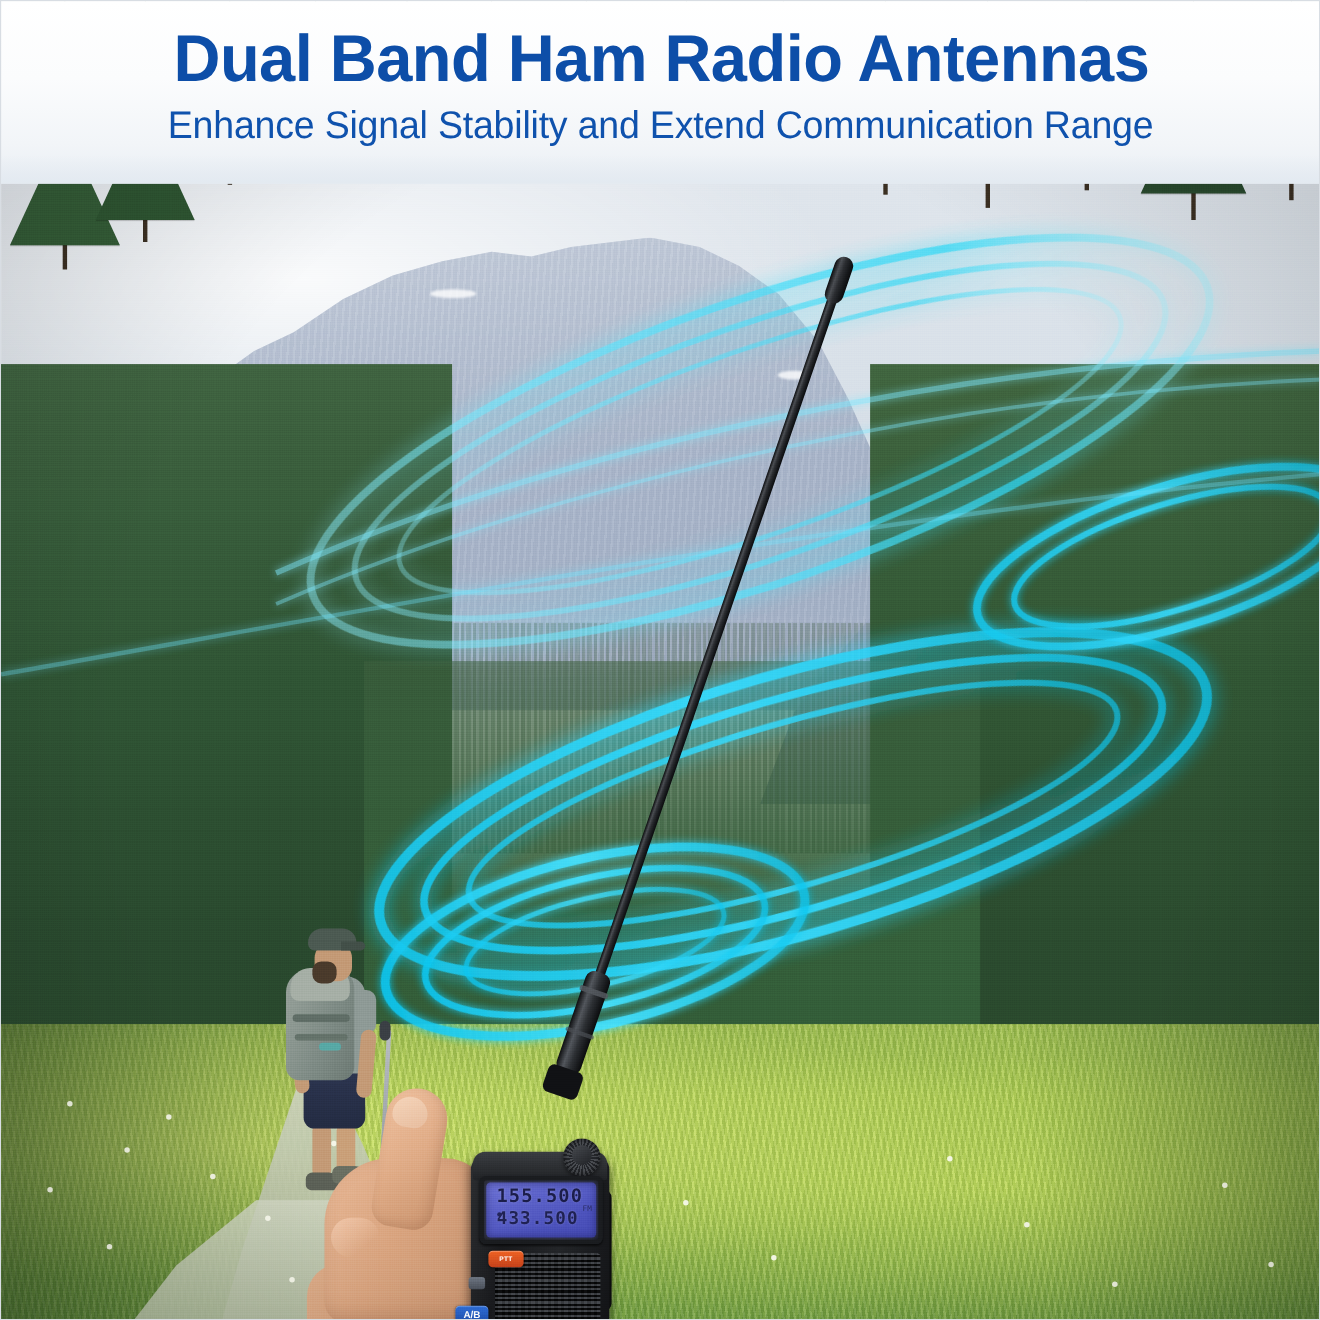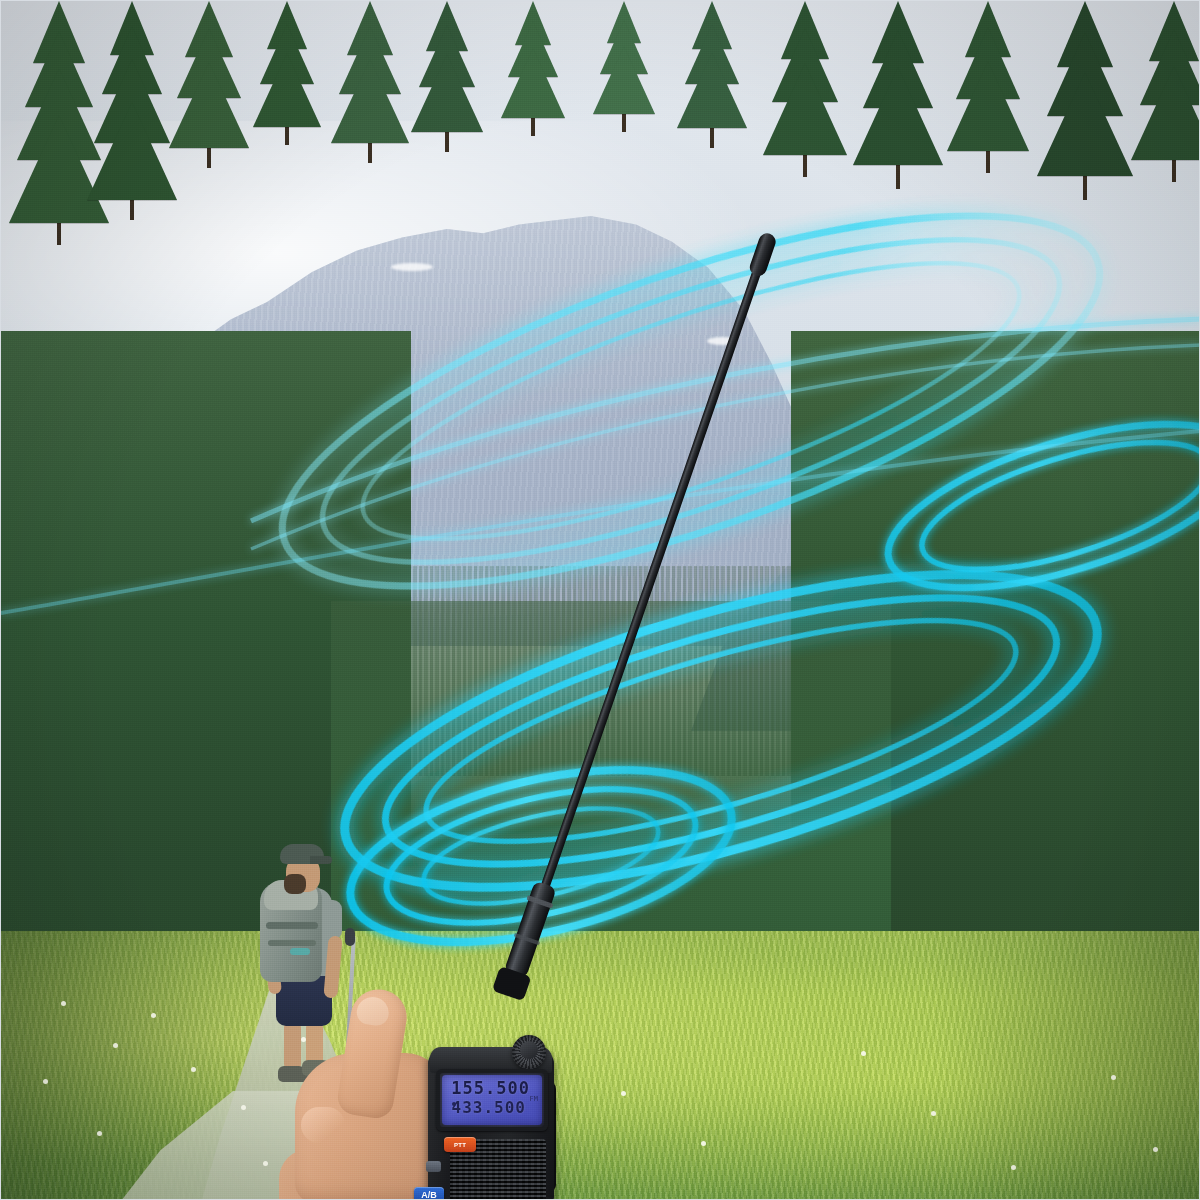--- a/index.html
+++ b/index.html
@@ -600,14 +600,18 @@
       <div class="rd rd-small"></div>
       <div class="rd rd-ab">
         <span>A/B</span>
       </div>
     </div>
 
     <div class="grain"></div>
     <div class="vignette"></div>
   </div>
 
+  <div id="header">
+    <div id="title">Dual Band Ham Radio Antennas</div>
+    <div id="subtitle">Enhance Signal Stability and Extend Communication Range</div>
+  </div>
 
 </div>
 
 </body></html>

